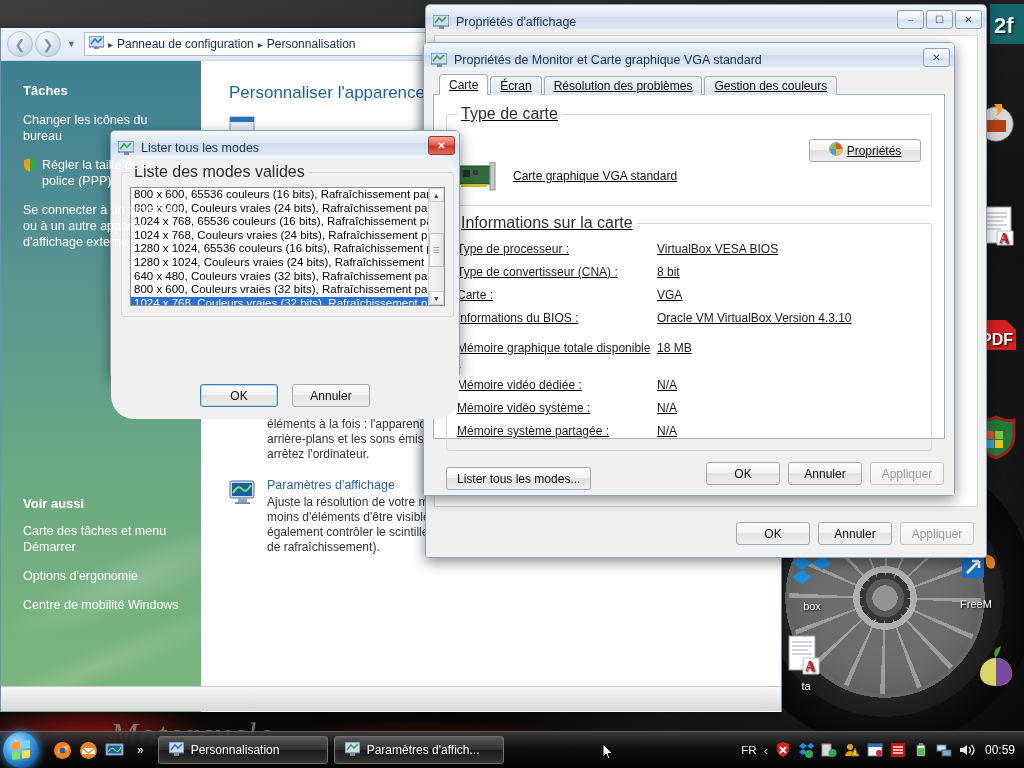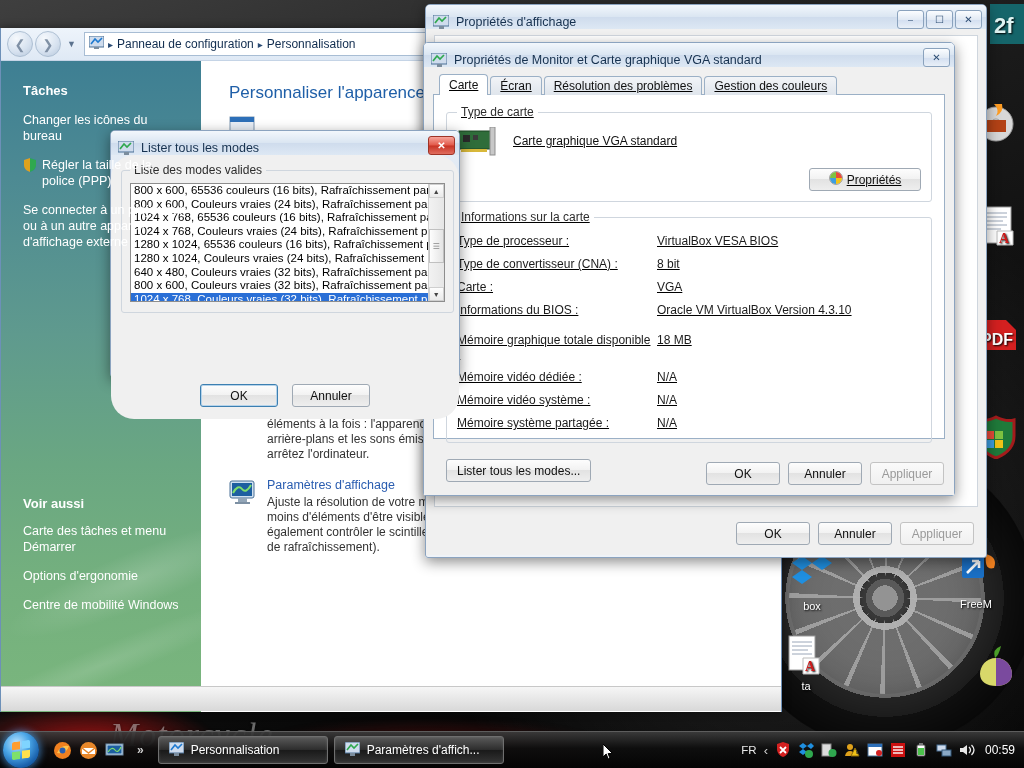--- a/index.html
+++ b/index.html
@@ -141,21 +141,21 @@
   .wbtn{width:25px;height:17px;border:1px solid #8aa2bd;border-radius:3px;
     background:linear-gradient(#fbfdff,#e2eaf4 50%,#d2def0 51%,#e9f0f8);
     display:flex;align-items:center;justify-content:center;color:#2c4c72;font-size:10px;line-height:1;}
   .wbtn.close{background:linear-gradient(#f6a59b,#e2594a 48%,#c83325 52%,#e06d5e);
     border-color:#9e3326;color:#fff;font-weight:bold;}
   .vclient{background:#f0f0f0;margin:0;}
   .mon-ic{width:16px;height:14px;flex:none;}
 
   
   fieldset.gb{border:1px solid #cfd6de;border-radius:3px;margin:0;padding:8px 10px 10px;}
-  fieldset.gb > legend{font-size:12px;color:#2d2d2d;padding:0 4px;}
+  fieldset.gb > legend{font-size:16px;color:#2d2d2d;padding:0 4px;}
 
   .btn{
     border:1px solid #9fa9b4;border-radius:3px;font-size:12px;color:#111;
     background:linear-gradient(#fdfdfd,#f2f2f2 47%,#e2e2e2 48%,#eeeeee);
     padding:3px 10px;min-width:74px;height:23px;box-sizing:border-box;
     display:inline-flex;align-items:center;justify-content:center;gap:4px;
   }
   .btn.def{border:1px solid #3c7fb1;box-shadow:0 0 0 1px #b5d3ea inset;}
   .btn.dis{color:#9a9a9a;background:linear-gradient(#fafafa,#f0f0f0);border-color:#c3c3c3;}
 
@@ -506,46 +506,46 @@
       <div class="tab active">Carte</div>
       <div class="tab">Écran</div>
       <div class="tab">Résolution des problèmes</div>
       <div class="tab">Gestion des couleurs</div>
     </div>
 
     <div class="tabpanel" style="height:345px;padding:10px 12px;box-sizing:border-box;">
 
       <fieldset class="gb">
         <legend>Type de carte</legend>
-        <div style="display:flex;align-items:flex-start;gap:14px;">
-          <span>
-            <svg width="42" height="30" viewBox="0 0 42 30">
-              <rect x="2" y="4" width="32" height="18" fill="#2f6d3a" stroke="#1d4423"></rect>
-              <rect x="6" y="8" width="7" height="7" fill="#2a2a2a"></rect>
-                <rect x="16" y="8" width="5" height="5" fill="#3a3a3a"></rect>
-              <rect x="4" y="22" width="26" height="3" fill="#d8b83a"></rect>
-              <rect x="33" y="0" width="5" height="28" fill="#c8c8c8" stroke="#8f8f8f"></rect>
-            </svg>
-          </span>
-          <div style="font-size:12px;color:#111;padding-top:7px;">Carte graphique VGA standard</div>
-        </div>
         <div style="display:flex;justify-content:flex-end;margin-top:8px;">
           <div class="btn" style="min-width:112px;">
             <span>
               <svg width="14" height="14" viewBox="0 0 14 14">
                   <circle cx="7" cy="7" r="6.4" fill="#d8d8d8" stroke="#9a9a9a"></circle>
                   <path d="M7 1 a6 6 0 0 1 6 6 h-6z" fill="#e84b3a"></path>
                   <path d="M7 1 a6 6 0 0 0-6 6 h6z" fill="#7fc241"></path>
                   <path d="M1 7 a6 6 0 0 0 6 6 v-6z" fill="#3d9ee0"></path>
                   <path d="M13 7 a6 6 0 0 1-6 6 v-6z" fill="#f2c318"></path>
                 </svg>
             </span>
             <span>Propriétés</span>
           </div>
         </div>
+        <div style="display:flex;align-items:flex-start;gap:14px;">
+          <span>
+            <svg width="42" height="30" viewBox="0 0 42 30">
+              <rect x="2" y="4" width="32" height="18" fill="#2f6d3a" stroke="#1d4423"></rect>
+              <rect x="6" y="8" width="7" height="7" fill="#2a2a2a"></rect>
+                <rect x="16" y="8" width="5" height="5" fill="#3a3a3a"></rect>
+              <rect x="4" y="22" width="26" height="3" fill="#d8b83a"></rect>
+              <rect x="33" y="0" width="5" height="28" fill="#c8c8c8" stroke="#8f8f8f"></rect>
+            </svg>
+          </span>
+          <div style="font-size:12px;color:#111;padding-top:7px;">Carte graphique VGA standard</div>
+        </div>
       </fieldset>
 
       <fieldset class="gb" style="margin-top:8px;padding-top:10px;">
         <legend>Informations sur la carte</legend>
 
         <div class="lbl-row">
           <span class="k">Type de processeur :</span>
           <span class="v">VirtualBox VESA BIOS</span>
         </div>
         <div class="lbl-row">

